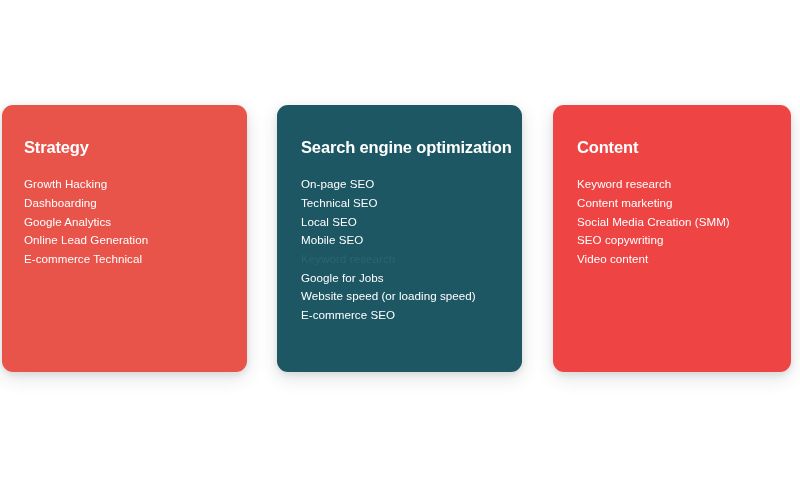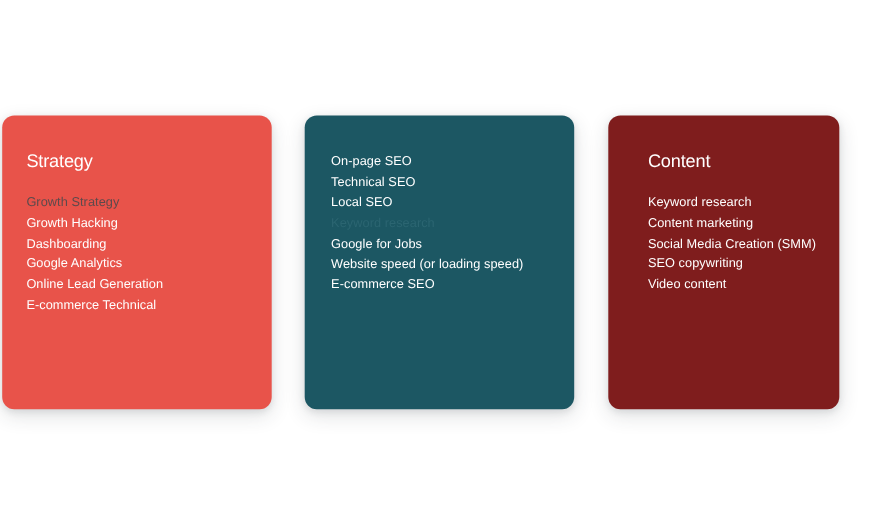--- a/index.html
+++ b/index.html
@@ -42,28 +42,28 @@
 
   .card-seo {
     left: 277px;
     width: 245px;
     background: #1C5763;
     padding-left: 24px;
   }
 
   .card-content {
     left: 553px;
-    width: 210px;
-    background: #7f1d1d;
-    padding-left: 36px;
+    width: 238px;
+    background: #ef4444;
+    padding-left: 24px;
   }
 
   .card-title {
     font-size: 16.5px;
-    font-weight: normal;
+    font-weight: bold;
     letter-spacing: -0.15px;
     color: #ffffff;
     margin: 0 0 19px 0;
     line-height: 1.1;
     white-space: nowrap;
   }
 
   .card-list {
     list-style: none;
     margin: 0;
@@ -88,34 +88,35 @@
   }
 </style>
 </head>
 <body>
 
 <div id="board">
 
   <section class="card card-strategy">
     <h2 class="card-title">Strategy</h2>
     <ul class="card-list">
-        <li class="muted">Growth Strategy</li>
         <li>Growth Hacking</li>
         <li>Dashboarding</li>
         <li>Google Analytics</li>
         <li>Online Lead Generation</li>
         <li>E-commerce Technical</li>
       </ul>
   </section>
 
   <section class="card card-seo">
+    <h2 class="card-title">Search engine optimization</h2>
     <ul class="card-list">
         <li>On-page SEO</li>
         <li>Technical SEO</li>
         <li>Local SEO</li>
+        <li>Mobile SEO</li>
         <li class="muted">Keyword research</li>
         <li>Google for Jobs</li>
         <li>Website speed (or loading speed)</li>
         <li>E-commerce SEO</li>
       </ul>
   </section>
 
   <section class="card card-content">
     <h2 class="card-title">Content</h2>
     <ul class="card-list">

